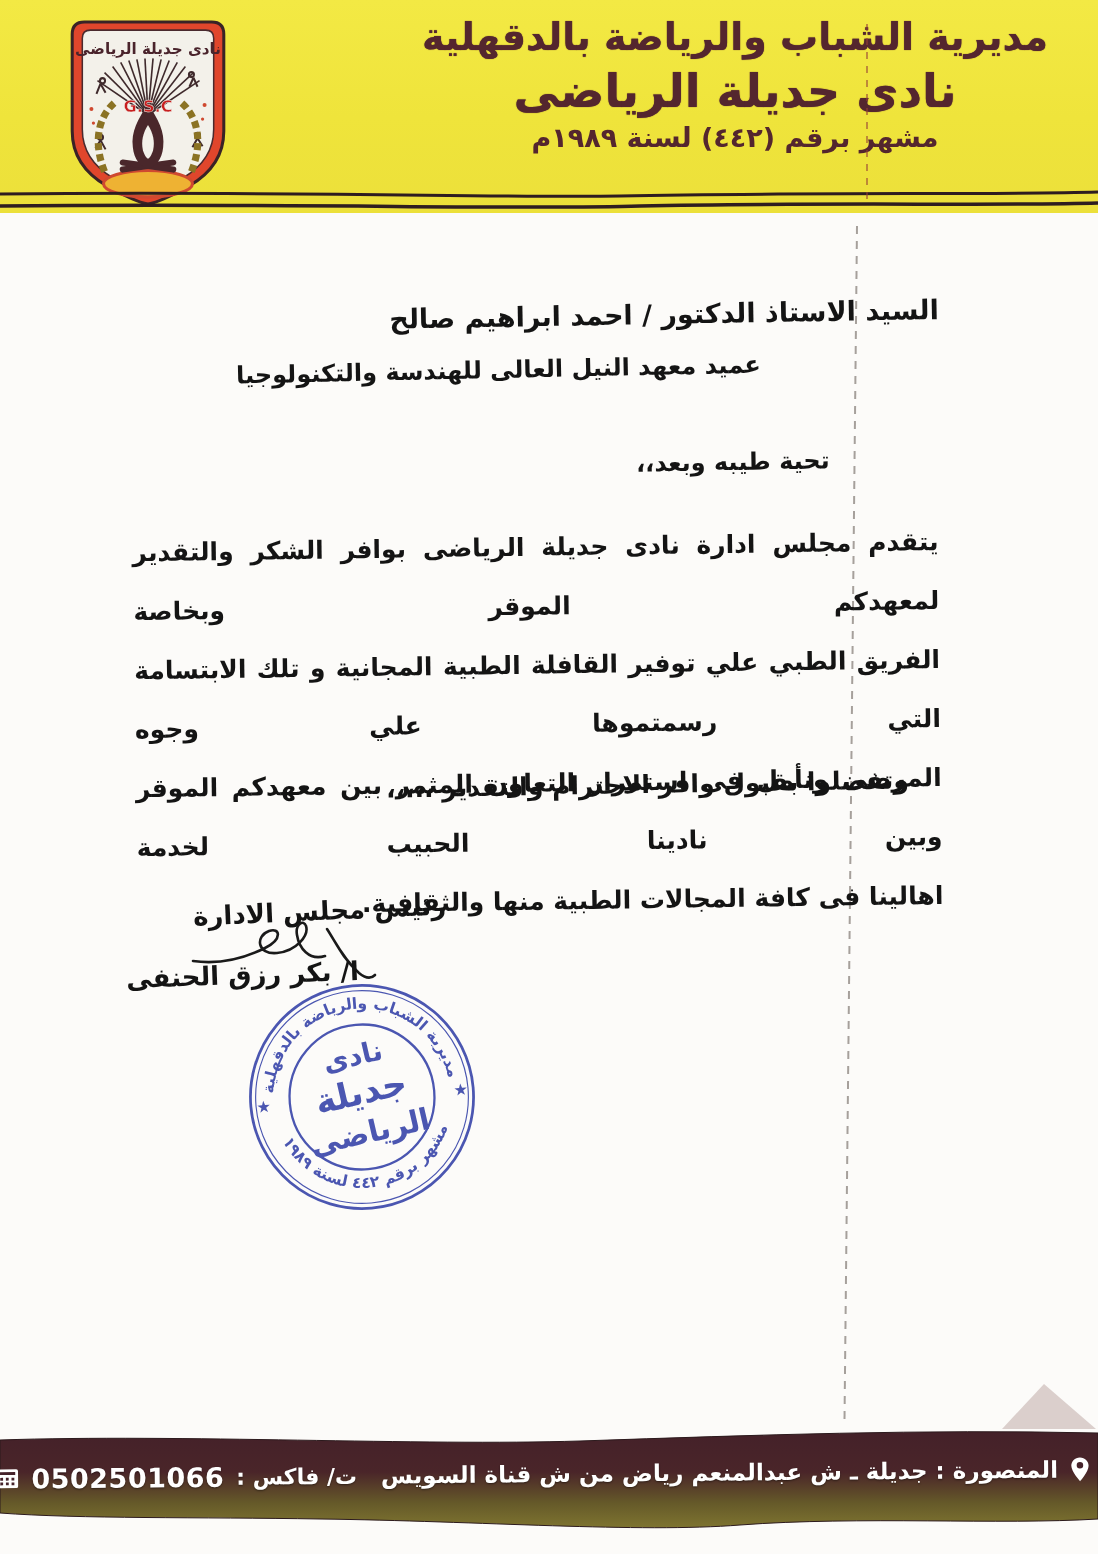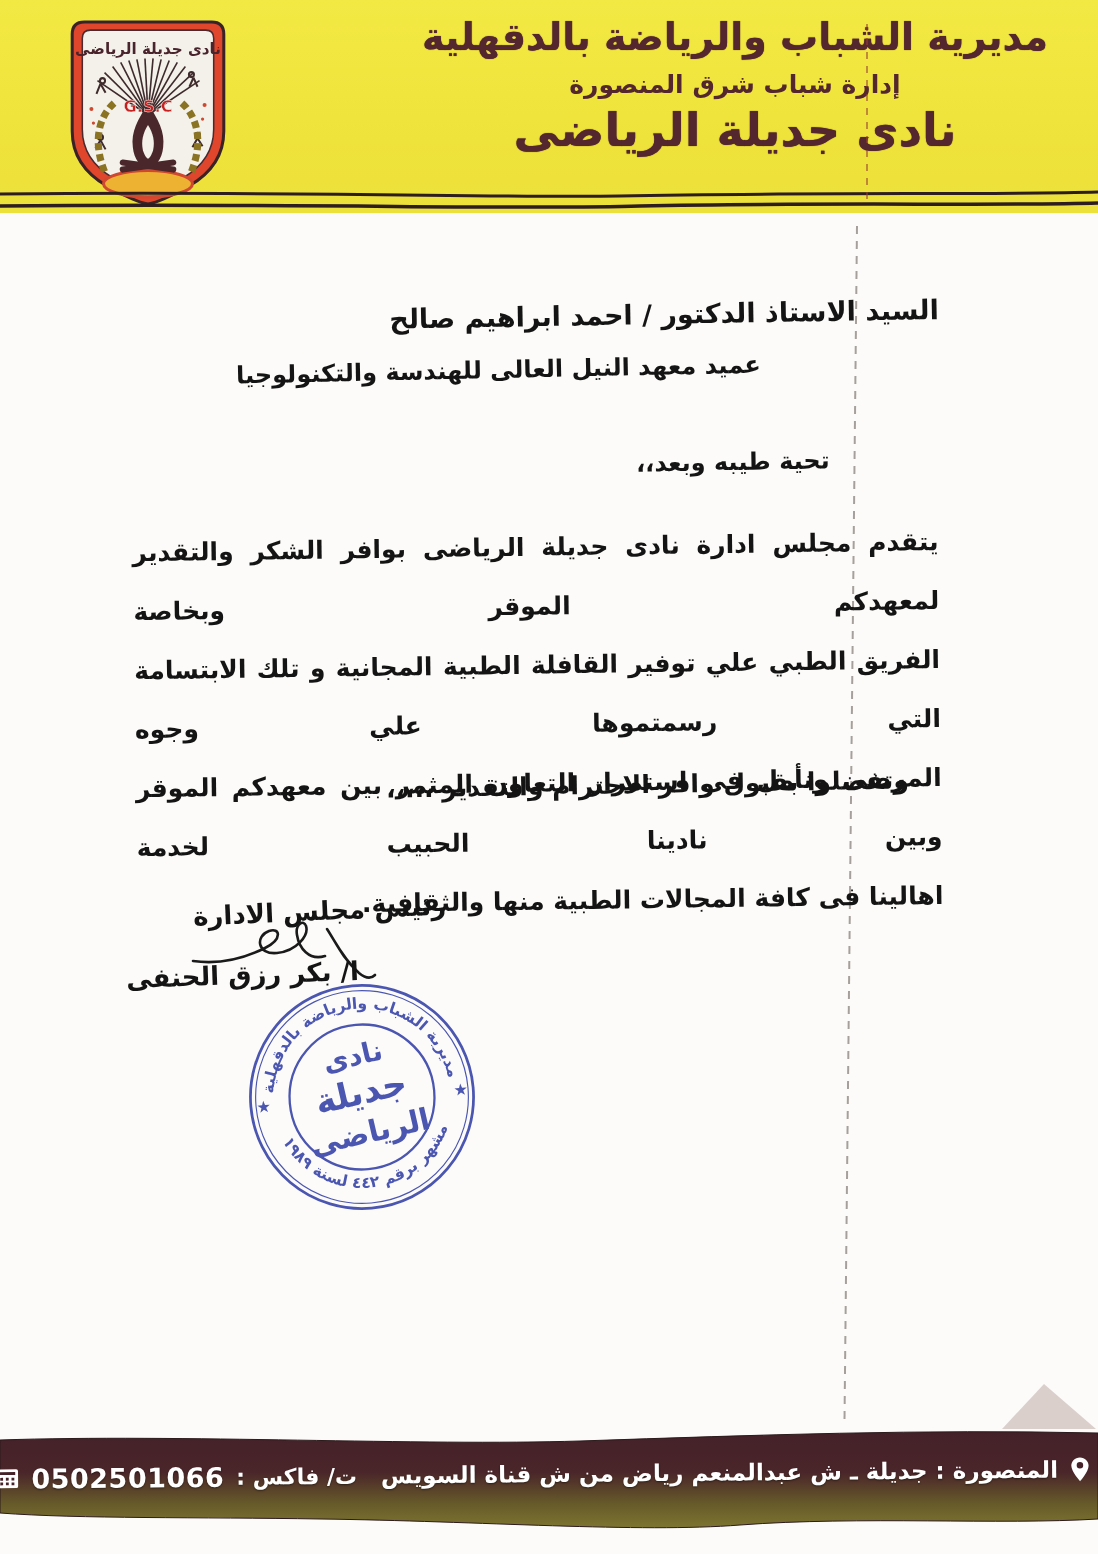--- a/index.html
+++ b/index.html
@@ -83,22 +83,22 @@
   .icon{flex:0 0 auto;display:block;}
 </style>
 </head>
 <body>
 
 <div class="page">
 
   <div class="header-band">
     <div class="header-text">
       <div class="h1">مديرية الشباب والرياضة بالدقهلية</div>
-      <div class="h2">إدارة شباب شرق المنصورة</div>
       <div class="h3">نادى جديلة الرياضى</div>
+      <div class="h4">مشهر برقم (٤٤٢) لسنة ١٩٨٩م</div>
     </div>
 
     <div class="logo-wrap">
       <svg width="172" height="192" viewBox="0 0 170 190">
         <path d="M22,4 L148,4 Q160,4 160,16 L160,112 Q160,146 126,166 Q98,182 85,184 Q72,182 44,166 Q10,146 10,112 L10,16 Q10,4 22,4 Z" fill="#e0462c" stroke="#3a2326" stroke-width="3"></path>
         <path d="M28,12 L142,12 Q150,12 150,20 L150,110 Q150,140 120,158 Q96,172 85,174 Q74,172 50,158 Q20,140 20,110 L20,20 Q20,12 28,12 Z" fill="#f3f1ea" stroke="#4a2a2e" stroke-width="1.5"></path>
         <text x="85" y="36" font-size="15" font-weight="bold" fill="#4a242c" text-anchor="middle" direction="rtl">نادى جديلة الرياضى</text>
 
         <g stroke="#3f2a2c" stroke-width="1.6">
           <line x1="85" y1="96" x2="35" y2="62"></line>

